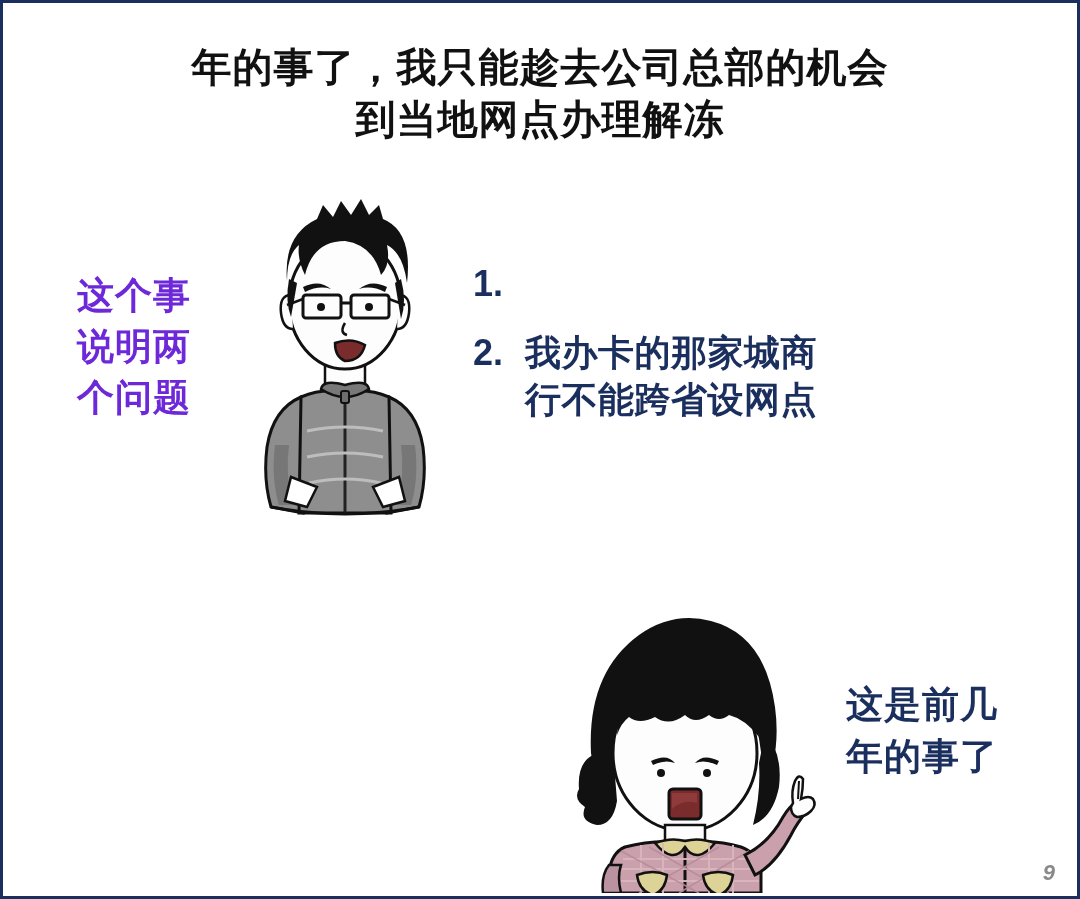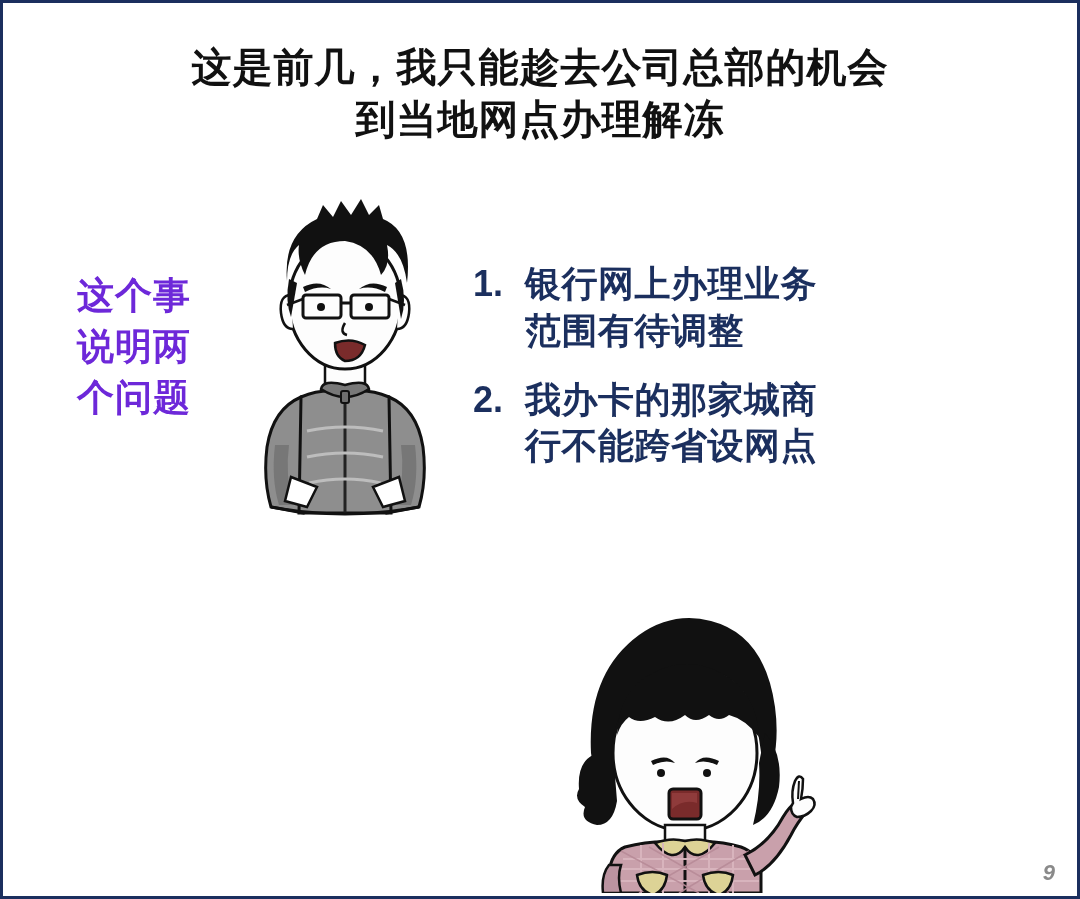--- a/index.html
+++ b/index.html
@@ -104,21 +104,21 @@
     left:566px;top:600px;
     width:262px;height:290px;
   }
   .fig-man svg,.fig-woman svg{display:block;width:100%;height:100%;}
 </style>
 </head>
 <body>
 
 <div class="slide">
 
-  <div class="title">这是前几，我只能趁去公司总部的机会
+  <div class="title">年的事了，我只能趁去公司总部的机会
 到当地网点办理解冻</div>
 
   <div class="left-caption">这个事
 说明两
 个问题</div>
 
   <div class="fig-man">
     <svg viewBox="0 0 208 330" xmlns="http://www.w3.org/2000/svg">
 
       <path d="M84 158 L84 196 Q104 210 124 196 L124 158 Z" fill="#fdfdfd" stroke="#111" stroke-width="2.5"></path>
@@ -186,22 +186,20 @@
       <path d="M50 286 L76 296 L66 316 L44 310 Z" fill="#ffffff" stroke="#111" stroke-width="2.5"></path>
       <path d="M158 286 L132 296 L142 316 L164 310 Z" fill="#ffffff" stroke="#111" stroke-width="2.5"></path>
 
       <path d="M30 316 Q104 330 178 316" fill="none" stroke="#111" stroke-width="3"></path>
     </svg>
   </div>
 
   <div class="points">
     <div class="point">
       <div class="point-num">1.</div>
-      <div class="point-text">银行网上办理业务
-范围有待调整</div>
     </div>
     <div class="point">
       <div class="point-num">2.</div>
       <div class="point-text">我办卡的那家城商
 行不能跨省设网点</div>
     </div>
   </div>
 
   <div class="fig-woman">
     <svg viewBox="0 0 262 290" xmlns="http://www.w3.org/2000/svg">
@@ -281,16 +279,18 @@
       <path d="M176 252 Q200 240 214 214 Q220 204 226 200 L238 208 Q228 220 222 232 Q206 262 186 272 Z" fill="#c9a0ab" stroke="#111" stroke-width="3"></path>
 
       <path d="M224 200 Q222 188 226 178 Q230 170 234 176 Q234 186 232 196
                Q240 192 244 196 Q248 202 242 208 Q236 214 228 214 Q222 212 222 204 Z" fill="#fdfdfd" stroke="#111" stroke-width="2.5"></path>
       <line x1="230" y1="178" x2="229" y2="196" stroke="#111" stroke-width="2"></line>
 
       <path d="M40 262 Q32 272 34 290 L52 290 Q48 274 52 262 Z" fill="#bb93a0" stroke="#111" stroke-width="2.5"></path>
     </svg>
   </div>
 
+  <div class="right-caption">这是前几
+年的事了</div>
 
   <div class="page-num">9</div>
 
 </div>
 
 </body></html>

